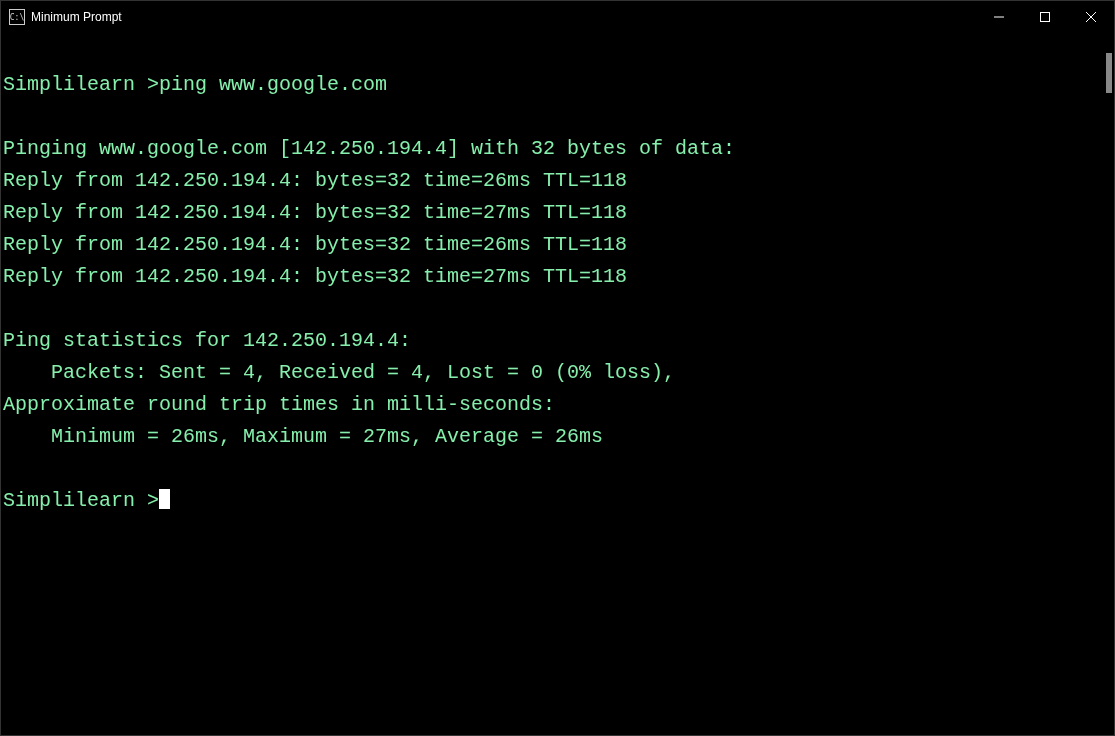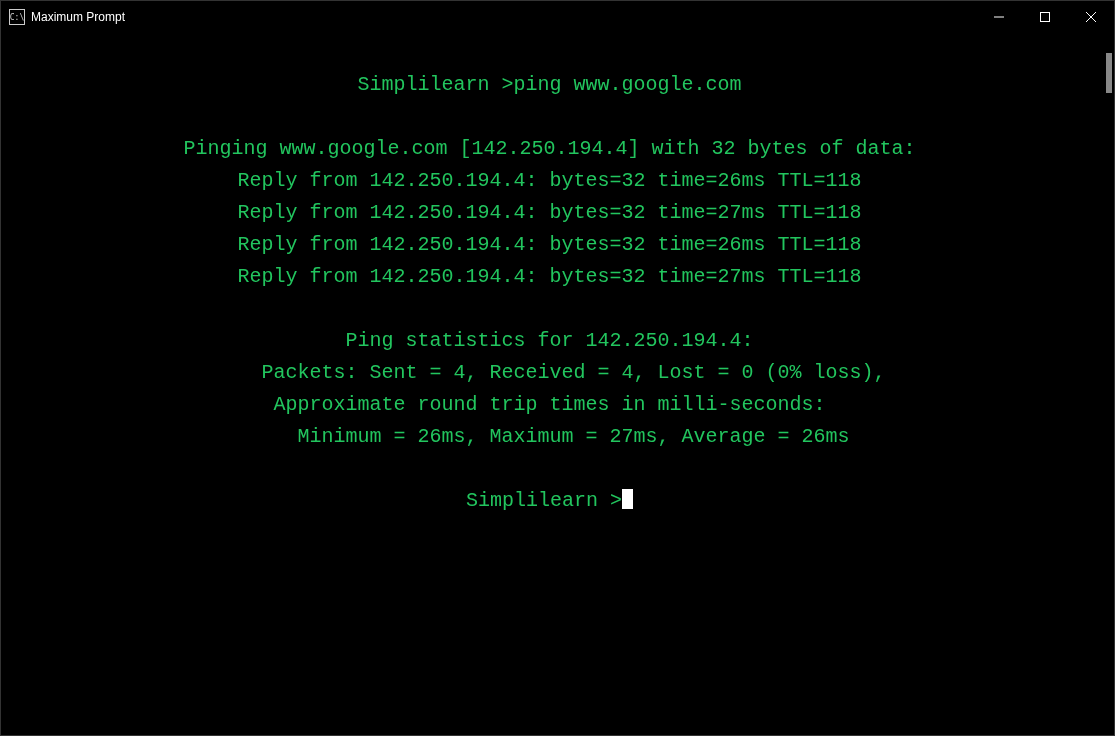--- a/index.html
+++ b/index.html
@@ -70,28 +70,27 @@
     }
     .terminal-body {
       flex: 1;
       background: #000;
       position: relative;
       display: flex;
     }
     .terminal-content {
       flex: 1;
       padding: 4px 2px;
-      color: #22c55e;
+      color: #86efac;
       font-family: 'Consolas', 'Courier New', monospace;
       font-size: 20px;
       line-height: 32px;
       white-space: pre;
       overflow: hidden;
       font-weight: 500;
-      text-align: center;
     }
     .terminal-line {
       white-space: pre;
     }
     .scrollbar {
       width: 16px;
       background: #000;
       position: relative;
     }
     .scrollbar-thumb {
@@ -113,21 +112,21 @@
     }
   </style>
 </head>
 <body>
 
 <div class="window">
   <div class="titlebar">
     <div class="titlebar-icon">
       <span>C:\</span>
     </div>
-    <div class="titlebar-title">Maximum Prompt</div>
+    <div class="titlebar-title">Minimum Prompt</div>
     <div class="titlebar-spacer"></div>
     <div class="titlebar-controls">
       <div class="titlebar-btn">
         <svg viewBox="0 0 10 10">
           <line x1="0" y1="5" x2="10" y2="5" stroke="#fff" stroke-width="1"></line>
         </svg>
       </div>
       <div class="titlebar-btn">
         <svg viewBox="0 0 10 10">
           <rect x="0.5" y="0.5" width="9" height="9" stroke="#fff" stroke-width="1" fill="none"></rect>

